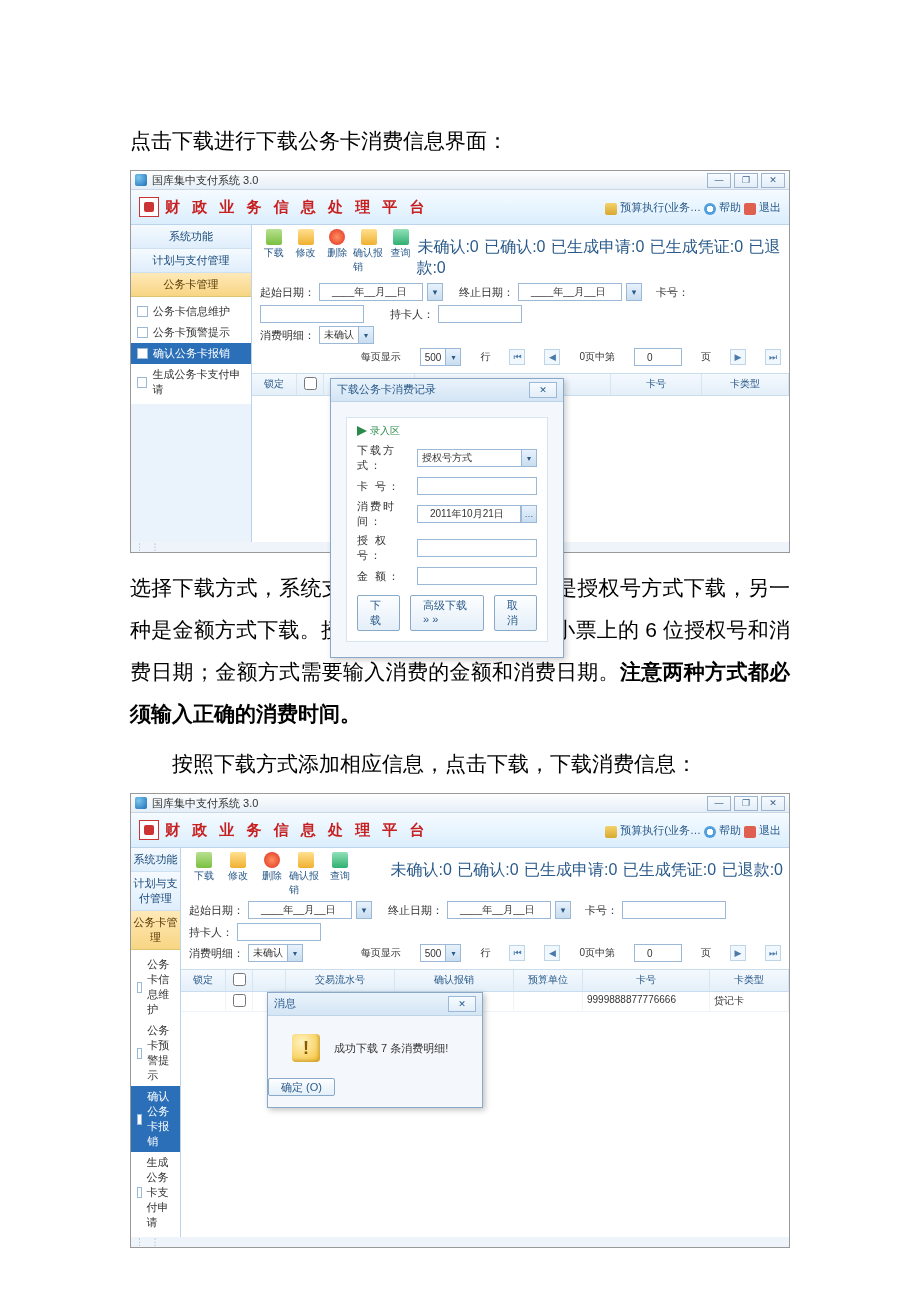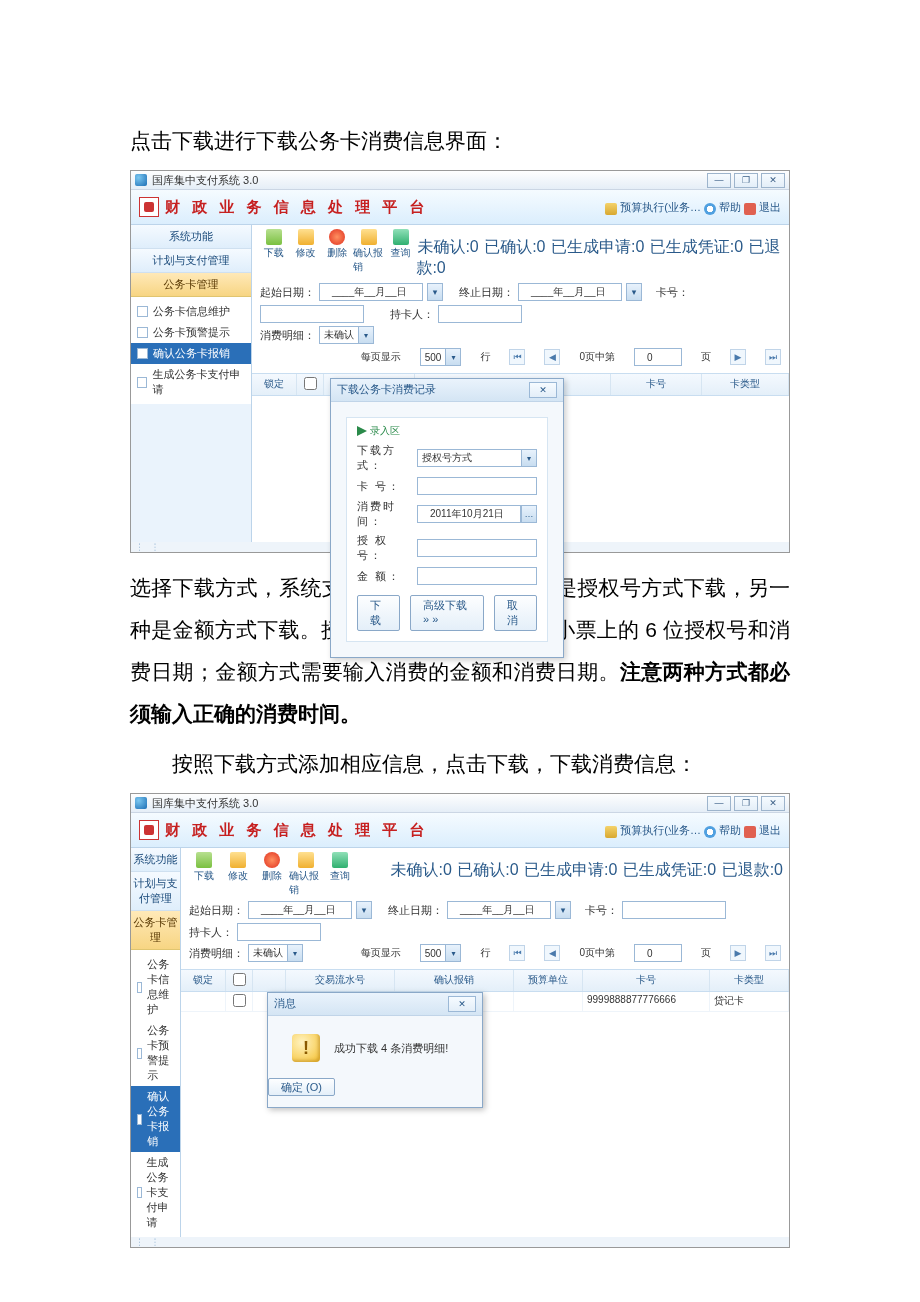--- a/index.html
+++ b/index.html
@@ -382,21 +382,21 @@
           <div class="gc" style="width:70px;text-align:left">贷记卡</div>
         </div>
 
         <div class="msg-dlg" style="left:86px;top:0;width:214px">
           <div class="dlg-title">
             <span>消息</span>
             <span class="dlg-x">✕</span>
           </div>
           <div class="msg-body">
             <span class="warn-ico">!</span>
-            <span>成功下载 4 条消费明细!</span>
+            <span>成功下载 7 条消费明细!</span>
           </div>
           <div class="msg-btns">
             <span class="btn">确定 (O)</span>
           </div>
         </div>
       </div>
     </div>
   </div>
   <div class="resizer">⋮ ⋮</div>
 </div>

